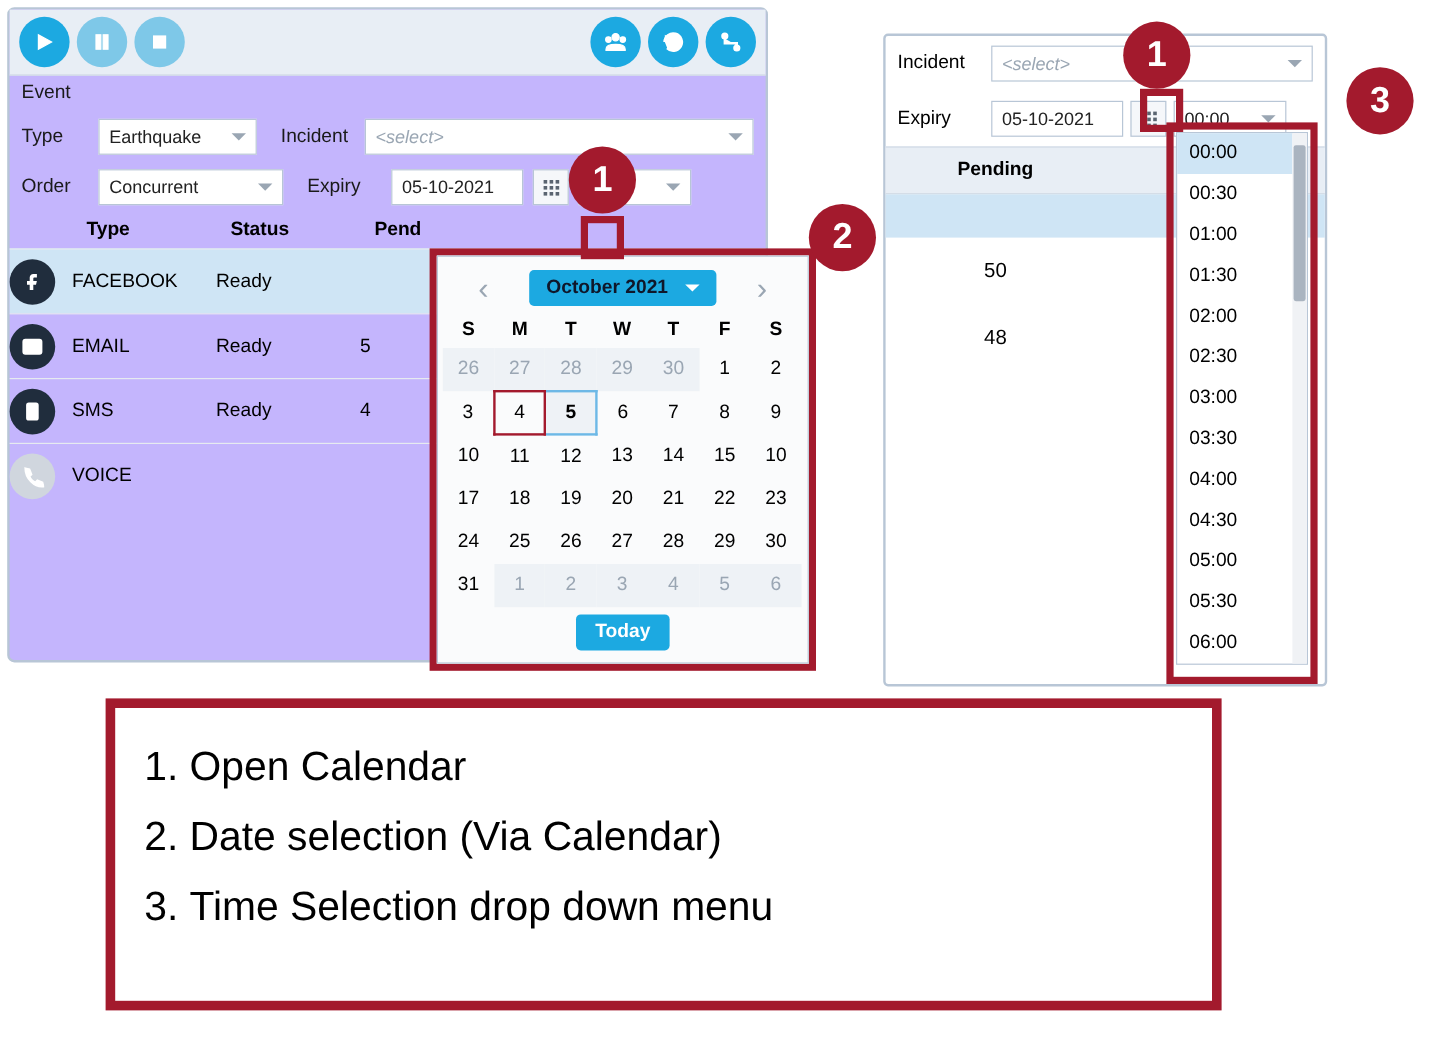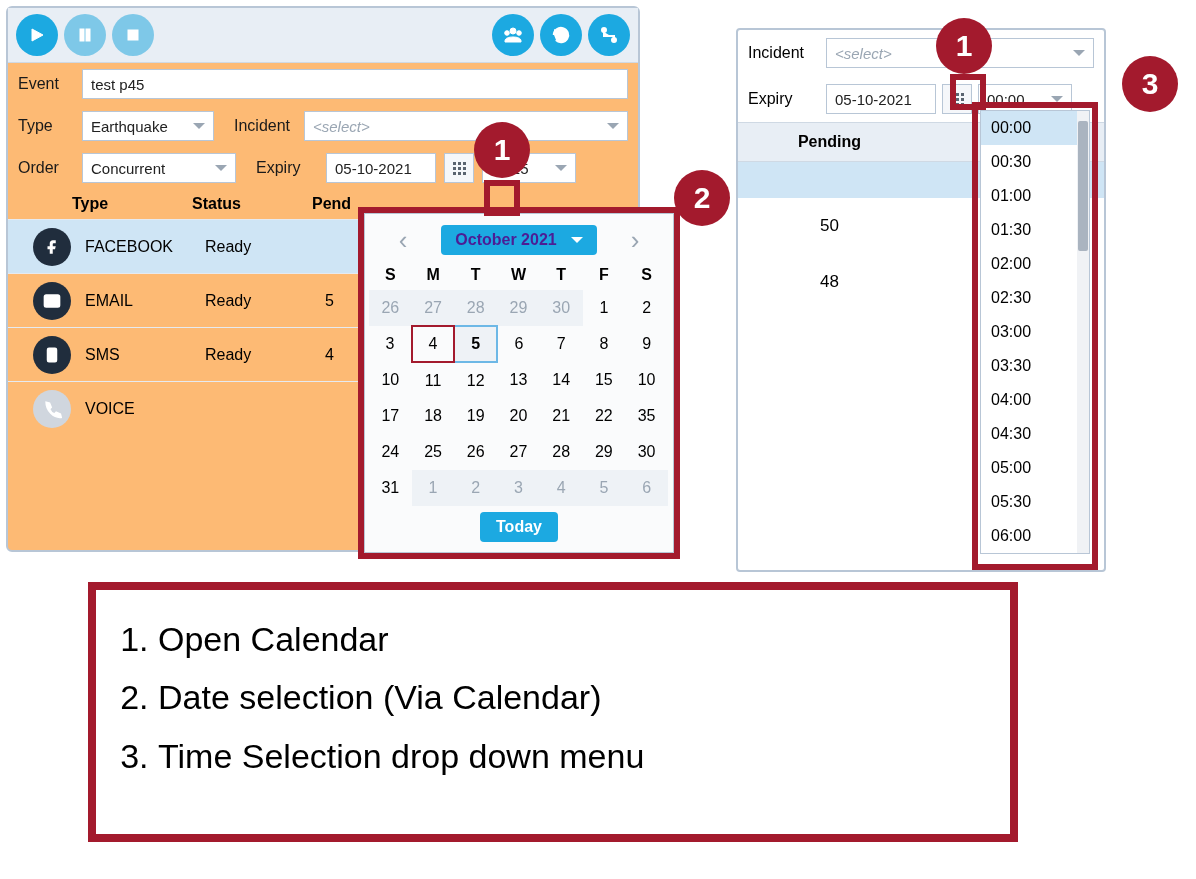--- a/index.html
+++ b/index.html
@@ -1,47 +1,47 @@
 <!DOCTYPE html>
 <html><head>
 <meta charset="utf-8">
 <style>
   * { box-sizing: border-box; font-family: Arial, Helvetica, sans-serif; }
   body { margin: 0; background: #fff; width: 1196px; height: 879px; position: relative; }
 
-  .panel1 { position: absolute; left: 6px; top: 6px; width: 634px; height: 546px; border: 2px solid #b8c6d6; border-radius: 6px; background: #fdba74; overflow: visible; }
+  .panel1 { position: absolute; left: 6px; top: 6px; width: 634px; height: 546px; border: 2px solid #b8c6d6; border-radius: 6px; background: #c4b5fd; overflow: visible; }
   .panel2 { position: absolute; left: 736px; top: 28px; width: 370px; height: 544px; border: 2px solid #b8c6d6; border-radius: 4px; background: #fff; }
 
   .toolbar { background: #e8eef5; height: 55px; display: flex; align-items: center; padding: 0 8px; gap: 6px; border-bottom: 1px solid #cfd9e4; }
   .iconbtn { width: 42px; height: 42px; border-radius: 50%; background: #1ca9e1; display: flex; align-items: center; justify-content: center; cursor: pointer; }
   .iconbtn.light { background: #7ec8e8; }
   .iconbtn svg { fill: #fff; stroke: #fff; }
   .tbspacer { flex: 1; }
 
   .formrow { display: flex; align-items: center; padding: 6px 10px; gap: 8px; font-size: 16px; color: #1a1a1a; }
   .formrow .lbl { width: 56px; }
   .formrow .lbl2 { width: 74px; padding-left: 12px; }
   .tinput { border: 1px solid #b8c6d6; background: #fff; height: 30px; padding: 0 8px; font-size: 15px; color: #222; }
   .tselect { display: flex; align-items: center; justify-content: space-between; color:#222; }
   .placeholder { color: #9aa6b3; font-style: italic; }
   .caret { width: 0; height: 0; border-left: 6px solid transparent; border-right: 6px solid transparent; border-top: 6px solid #9aa6b3; margin-left:6px; }
 
   .gridhdr { display: grid; grid-template-columns: 52px 120px 120px 80px; padding: 6px 10px 6px 12px; font-weight: bold; font-size: 16px; }
-  .gridrow { display: grid; grid-template-columns: 52px 120px 120px 80px; height: 54px; align-items: center; padding-left: 25px; font-size: 16px; border-top: 1px solid #e6eaf0; }
+  .gridrow { display: grid; grid-template-columns: 52px 120px 120px 80px; height: 54px; align-items: center; padding-left: 0; font-size: 16px; border-top: 1px solid #e6eaf0; }
   .gridrow.sel { background: #cfe5f5; }
   .chicon { width: 38px; height: 38px; border-radius: 50%; background: #202d3d; display:flex; align-items:center; justify-content:center; }
   .chicon.dis { background: #d0d6de; }
   .chicon svg { fill:#fff; }
 
   
   .calendar-wrap { position: absolute; left: 358px; top: 207px; width: 322px; height: 352px; border: 6px solid #a31a2d; background: #fff; z-index: 5; }
   .calendar { width: 100%; height: 100%; border: 1px solid #b8c6d6; background: #fafbfc; padding: 6px 4px 4px 4px; }
   .calhdr { display:flex; align-items:center; justify-content:center; gap:22px; height:40px; }
   .calnav { font-size: 26px; color:#9aa6b3; cursor:pointer; padding: 0 12px; }
-  .calmonth { background:#1ca9e1; color:#4c1d95; font-weight:bold; padding:6px 14px; border-radius:4px; display:flex; align-items:center; gap:8px; font-size:16px; }
+  .calmonth { background:#1ca9e1; color:#0f172a; font-weight:bold; padding:6px 14px; border-radius:4px; display:flex; align-items:center; gap:8px; font-size:16px; }
   .calmonth .caret { border-top-color:#fff; }
   .caltbl { width: 100%; border-collapse: collapse; text-align:center; font-size:16px; }
   .caltbl th { padding: 6px 0; font-weight:bold; }
   .caltbl td { width: 42px; height: 36px; cursor:pointer; }
   .caltbl td.other { color:#9aa6b3; background:#eef2f6; }
   .caltbl td.today { border:2px solid #a31a2d; }
   .caltbl td.sel { border:2px solid #6db8e6; background:#eef2f6; font-weight:bold; }
   .todaybtn { margin: 6px auto 0 auto; background:#1ca9e1; color:#fff; font-weight:bold; padding:6px 16px; border-radius:4px; width: fit-content; cursor:pointer; }
 
   
@@ -112,21 +112,20 @@
         <svg width="20" height="20" viewBox="0 0 20 20" fill="none" stroke="#fff" stroke-width="2">
           <circle cx="5" cy="5" r="2" fill="#fff"></circle>
           <circle cx="15" cy="15" r="2" fill="#fff"></circle>
           <path d="M5 7v4h10v2"></path>
         </svg>
       </div>
   </div>
 
   <div class="formrow">
     <span class="lbl">Event</span>
-    <input class="tinput" style="flex: 1 1 0%;" value="test p45">
   </div>
   <div class="formrow">
     <span class="lbl">Type</span>
     <div class="tinput tselect" style="width:132px">
         <span>Earthquake</span>
         <span class="caret"></span>
       </div>
     <span class="lbl2">Incident</span>
     <div class="tinput tselect" style="flex:1">
         <span class="placeholder">&lt;select&gt;</span>
@@ -270,21 +269,21 @@
             <td>15</td>
             <td>10</td>
           </tr>
           <tr>
             <td>17</td>
             <td>18</td>
             <td>19</td>
             <td>20</td>
             <td>21</td>
             <td>22</td>
-            <td>35</td>
+            <td>23</td>
           </tr>
           <tr>
             <td>24</td>
             <td>25</td>
             <td>26</td>
             <td>27</td>
             <td>28</td>
             <td>29</td>
             <td>30</td>
           </tr>

